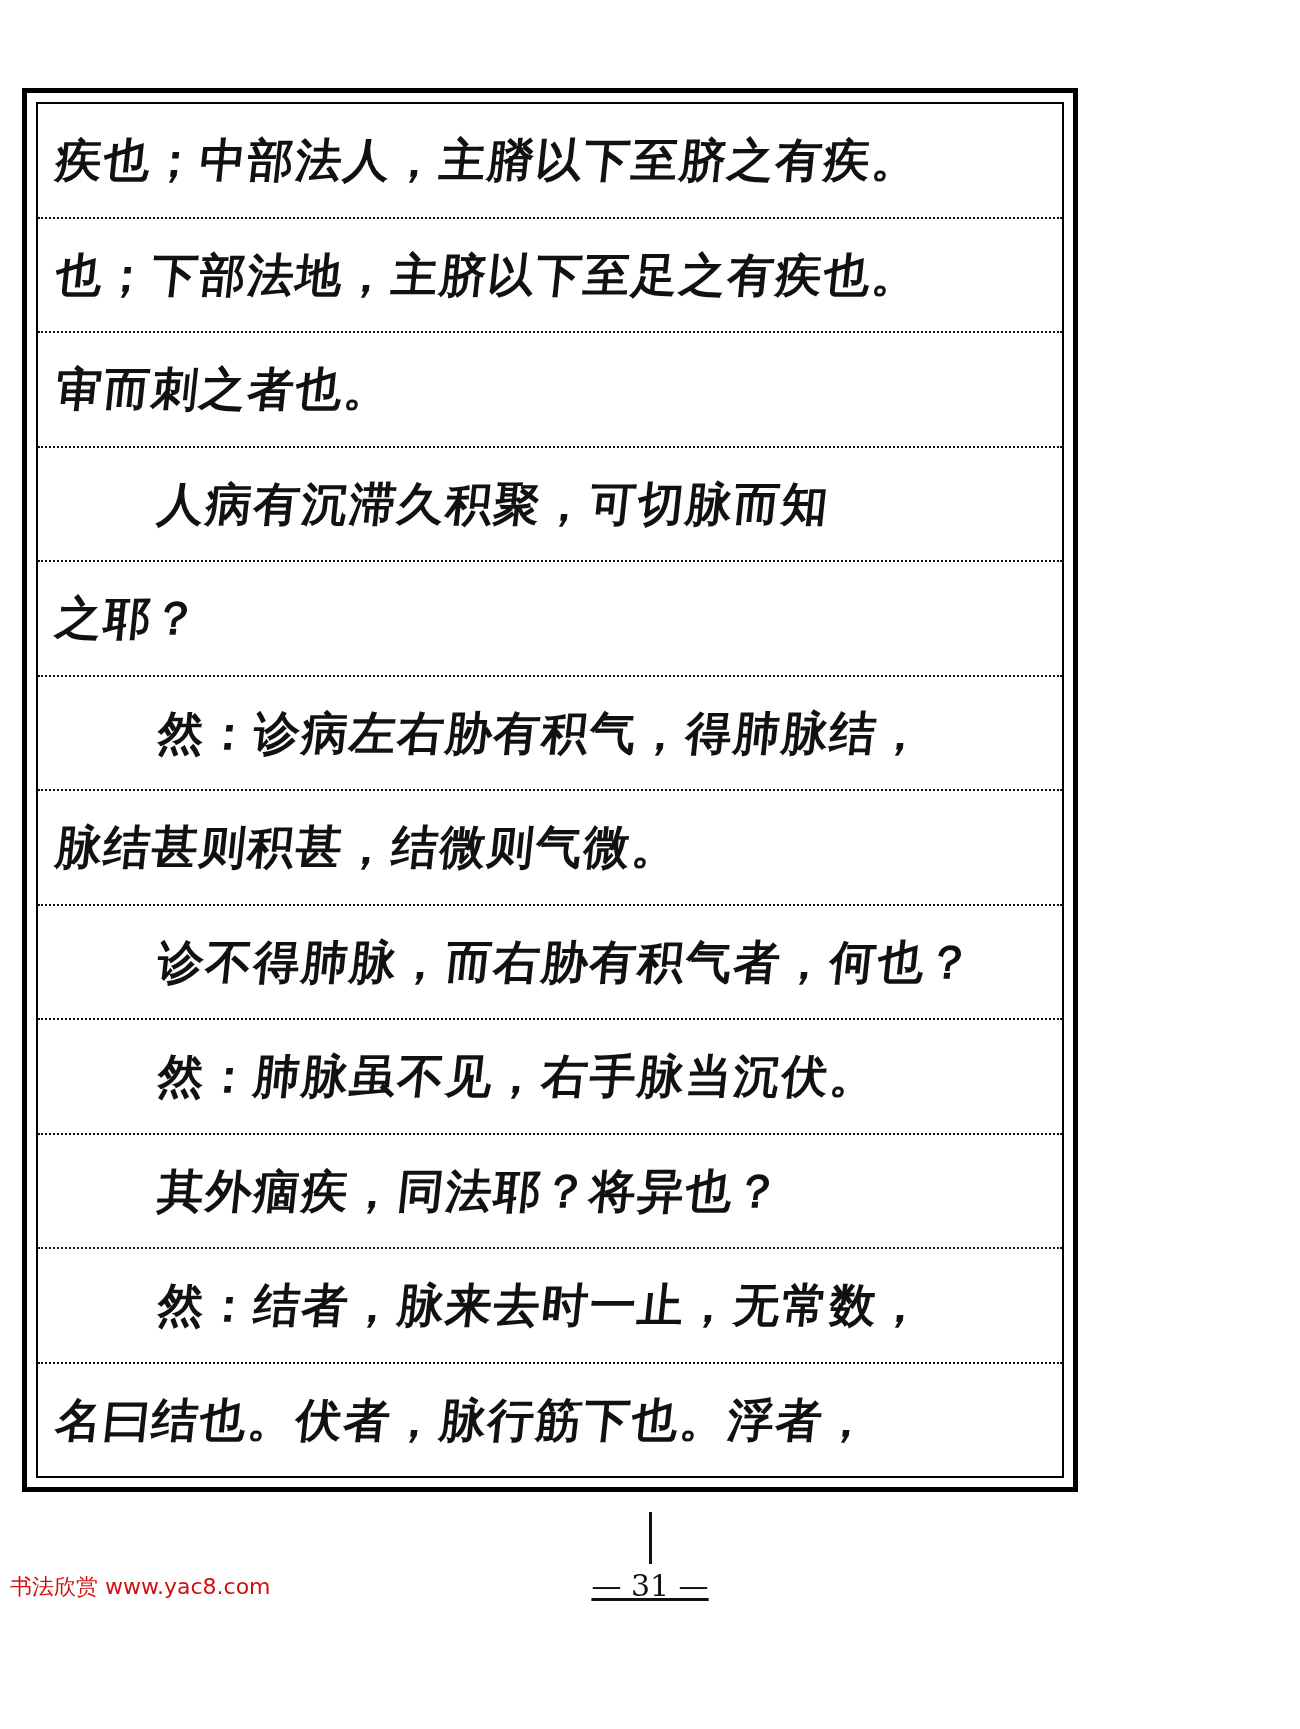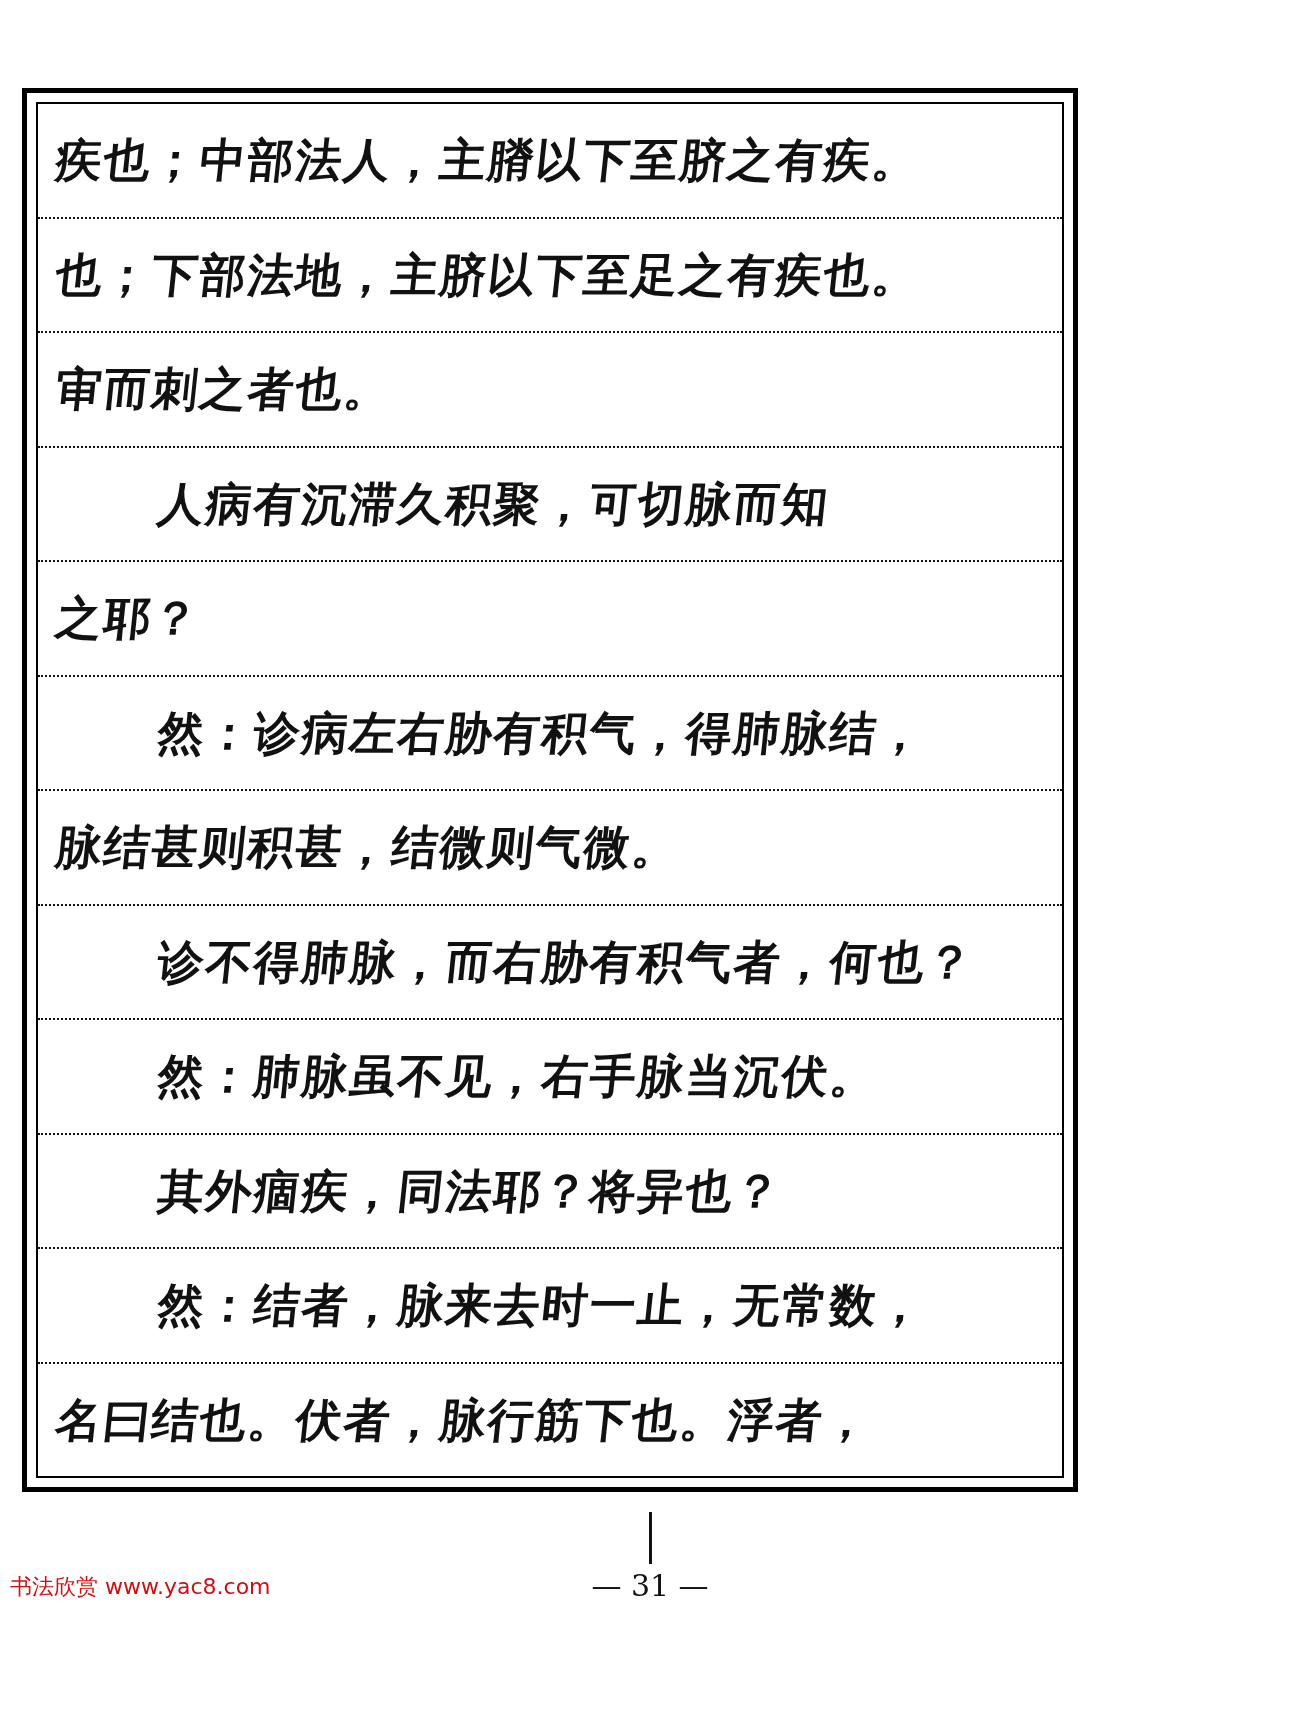--- a/index.html
+++ b/index.html
@@ -90,20 +90,21 @@
   }
   .page-number {
     position: absolute;
     left: 0;
     top: 8px;
     width: 1300px;
     text-align: center;
     font-size: 30px;
     color: #111;
     font-family: "DejaVu Serif", serif;
+    text-decoration: underline;
   }
   .center-tick {
     position: absolute;
     left: 649px;
     top: -48px;
     width: 3px;
     height: 52px;
     background: #111;
   }
 </style>

